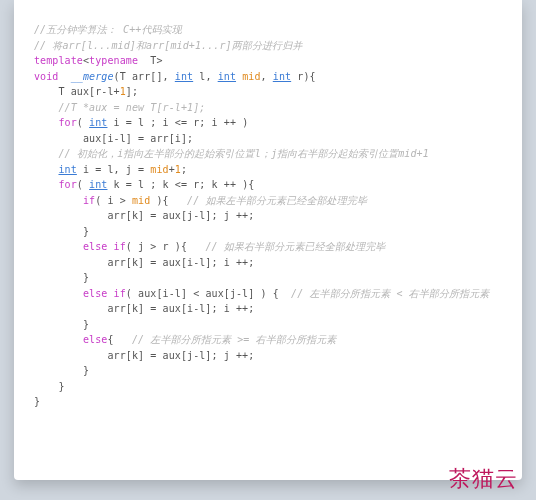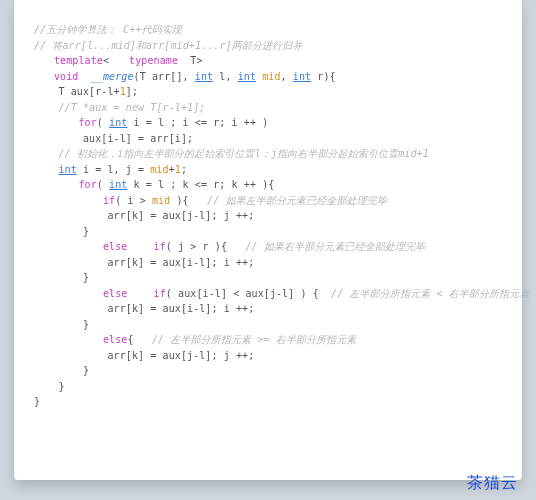--- a/index.html
+++ b/index.html
@@ -23,31 +23,31 @@
     font-family: inherit;
     font-size: 10px;
     line-height: 1.55;
     white-space: pre;
     color: #555;
     letter-spacing: 0.1px;
   }
   pre .line { display: block; }
   pre .line > span { white-space: pre; }
   .cm { color: #b5b5b5; font-style: italic; }
-  .kw { color: #c73cc7; margin-left: 20px; }
+  .kw { color: #c73cc7; }
   .fn { color: #3a7bd5; font-style: italic; }
   .ty { color: #3a7bd5; text-decoration: underline; }
   .nm { color: #e08a1e; }
   .watermark {
     position: absolute;
     right: 18px;
     bottom: 6px;
     font-family: "PingFang SC","Microsoft YaHei",sans-serif;
-    font-size: 16px;
-    color: #1d4ed8;
+    font-size: 22px;
+    color: #be185d;
     letter-spacing: 1px;
   }
 </style>
 </head>
 <body>
 
 <div class="card">
   <pre id="code"><span class="line"><span class="cm">//五分钟学算法： C++代码实现</span></span><span class="line"><span></span></span><span class="line"><span class="cm">// 将arr[l...mid]和arr[mid+1...r]两部分进行归并</span></span><span class="line"><span class="kw">template</span><span>&lt;</span><span class="kw">typename</span><span>  T&gt;</span></span><span class="line"><span class="kw">void</span><span>  </span><span class="fn">__merge</span><span>(T arr[], </span><span class="ty">int</span><span> l, </span><span class="ty">int</span><span> </span><span class="nm">mid</span><span>, </span><span class="ty">int</span><span> r){</span></span><span class="line"><span></span></span><span class="line"><span>    T aux[r-l+</span><span class="nm">1</span><span>];</span></span><span class="line"><span>    </span><span class="cm">//T *aux = new T[r-l+1];</span></span><span class="line"><span></span></span><span class="line"><span>    </span><span class="kw">for</span><span>( </span><span class="ty">int</span><span> i = l ; i &lt;= r; i ++ )</span></span><span class="line"><span>        aux[i-l] = arr[i];</span></span><span class="line"><span></span></span><span class="line"><span>    </span><span class="cm">// 初始化，i指向左半部分的起始索引位置l；j指向右半部分起始索引位置mid+1</span></span><span class="line"><span>    </span><span class="ty">int</span><span> i = l, j = </span><span class="nm">mid</span><span>+</span><span class="nm">1</span><span>;</span></span><span class="line"><span>    </span><span class="kw">for</span><span>( </span><span class="ty">int</span><span> k = l ; k &lt;= r; k ++ ){</span></span><span class="line"><span></span></span><span class="line"><span>        </span><span class="kw">if</span><span>( i &gt; </span><span class="nm">mid</span><span> ){   </span><span class="cm">// 如果左半部分元素已经全部处理完毕</span></span><span class="line"><span>            arr[k] = aux[j-l]; j ++;</span></span><span class="line"><span>        }</span></span><span class="line"><span>        </span><span class="kw">else</span><span> </span><span class="kw">if</span><span>( j &gt; r ){   </span><span class="cm">// 如果右半部分元素已经全部处理完毕</span></span><span class="line"><span>            arr[k] = aux[i-l]; i ++;</span></span><span class="line"><span>        }</span></span><span class="line"><span>        </span><span class="kw">else</span><span> </span><span class="kw">if</span><span>( aux[i-l] &lt; aux[j-l] ) {  </span><span class="cm">// 左半部分所指元素 &lt; 右半部分所指元素</span></span><span class="line"><span>            arr[k] = aux[i-l]; i ++;</span></span><span class="line"><span>        }</span></span><span class="line"><span>        </span><span class="kw">else</span><span>{   </span><span class="cm">// 左半部分所指元素 &gt;= 右半部分所指元素</span></span><span class="line"><span>            arr[k] = aux[j-l]; j ++;</span></span><span class="line"><span>        }</span></span><span class="line"><span>    }</span></span><span class="line"><span></span></span><span class="line"><span>}</span></span></pre>
 </div>
 

